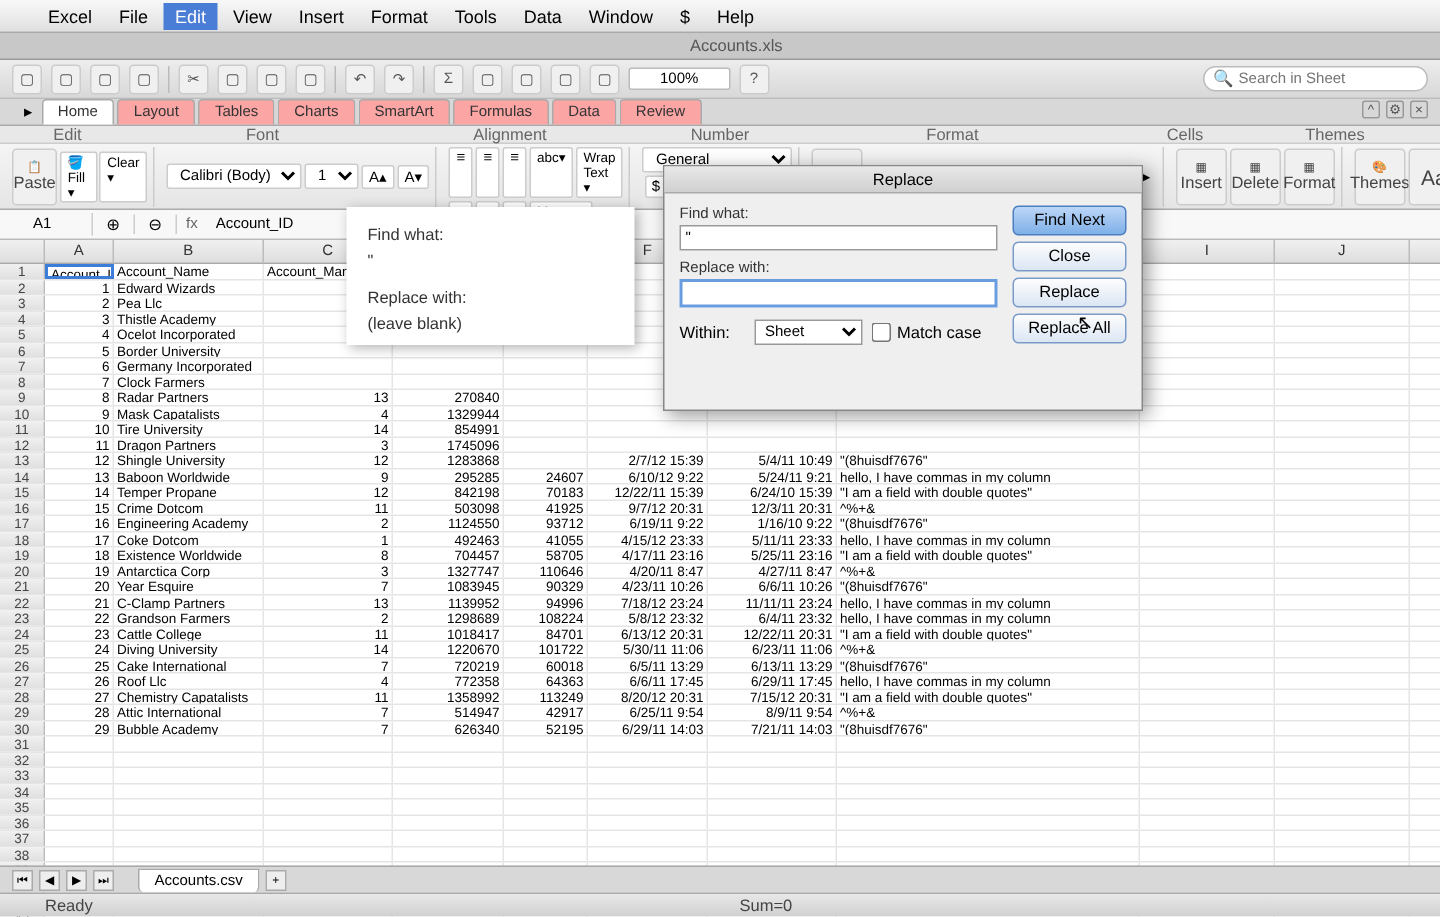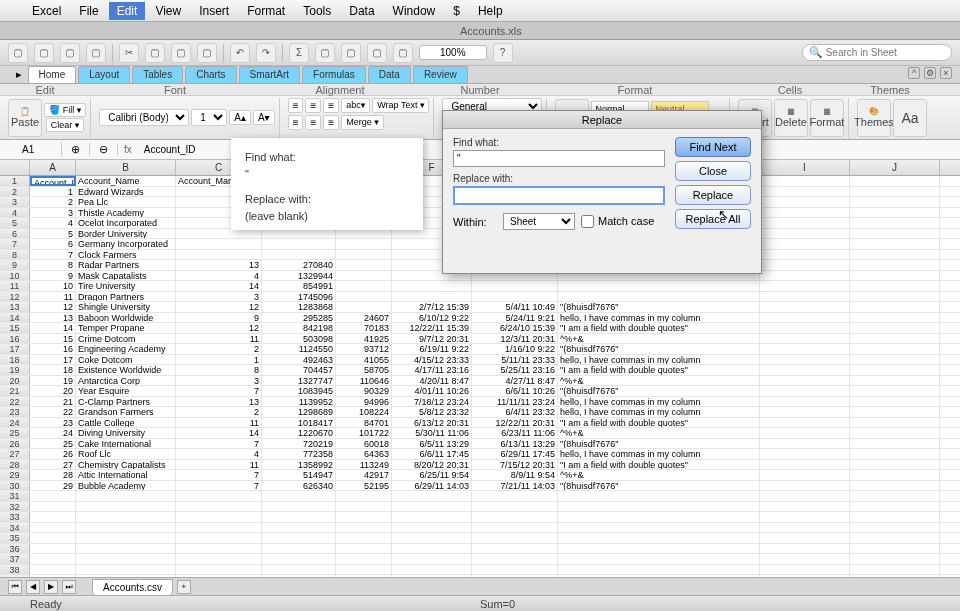--- a/index.html
+++ b/index.html
@@ -8,31 +8,31 @@
 .menubar span{padding:2px 8px;font-size:12px;}
 .menubar .active{background:#4a7dd6;color:#fff;}
 .apple{font-size:14px;}
 .dochdr{height:18px;background:#c8c8c8;border-bottom:1px solid #999;display:flex;align-items:center;padding-left:460px;font-size:10px;color:#555;}
 .toolbar1{height:26px;background:linear-gradient(#ededed,#d8d8d8);border-bottom:1px solid #bbb;display:flex;align-items:center;padding:0 8px;gap:6px;}
 .tbtn{width:20px;height:20px;background:#f0f0f0;border:1px solid #ccc;border-radius:3px;display:flex;align-items:center;justify-content:center;font-size:10px;color:#555;}
 .zoom{border:1px solid #bbb;background:#fff;padding:1px 20px;font-size:10px;border-radius:2px;}
 .searchbox{margin-left:auto;display:flex;align-items:center;background:#fff;border:1px solid #bbb;border-radius:10px;padding:1px 6px;width:150px;}
 .searchbox input{border:none;outline:none;font-size:10px;width:120px;}
 .tabs{height:18px;background:#d8d8d8;border-bottom:1px solid #aaa;display:flex;padding-left:10px;gap:0;position:relative;}
-.tab{padding:2px 10px;font-size:10px;color:#333;border:1px solid #aaa;border-bottom:none;background:#7dd3fc;border-radius:3px 3px 0 0;margin-right:2px;}
+.tab{padding:2px 10px;font-size:10px;color:#333;border:1px solid #aaa;border-bottom:none;background:#fca5a5;border-radius:3px 3px 0 0;margin-right:2px;}
 .tab.active{background:#fff;}
 .tabactions{position:absolute;right:8px;top:1px;display:flex;gap:4px;}
 .tabactions span{width:12px;height:12px;border:1px solid #999;border-radius:2px;font-size:9px;display:flex;align-items:center;justify-content:center;color:#555;}
 .grouplabels{height:12px;background:#e8e8e8;display:flex;font-size:9px;color:#666;border-bottom:1px solid #ccc;}
 .gl{text-align:center;}
 .ribbon{height:44px;background:linear-gradient(#f5f5f5,#e5e5e5);border-bottom:1px solid #aaa;display:flex;align-items:center;padding:2px 4px;gap:4px;}
 .rgroup{display:flex;align-items:center;gap:2px;border-right:1px solid #ccc;padding:0 4px;height:40px;}
 .rctl{padding:1px 4px;border:1px solid #ccc;background:#fff;font-size:10px;border-radius:2px;}
 .bigbtn{width:34px;height:38px;background:#f0f0f0;border:1px solid #ccc;border-radius:3px;display:flex;flex-direction:column;align-items:center;justify-content:center;font-size:8px;color:#444;}
-.rlbl{display:flex;flex-direction:column;gap:1px;align-items:center;}
+.rlbl{display:flex;flex-direction:row;gap:1px;}
 .stylebox{width:58px;height:16px;border:1px solid #ccc;font-size:9px;display:flex;align-items:center;padding-left:3px;}
 .normal{background:#fff;}
 .bad{background:#ffc7ce;color:#9c0006;}
 .namebox{height:20px;background:#f8f8f8;border-bottom:1px solid #bbb;display:flex;align-items:center;}
 .namecell{width:62px;border-right:1px solid #ccc;padding:2px 22px;font-size:10px;}
 .fxlabel{padding:2px 6px;font-size:10px;color:#666;}
 .fxval{padding:2px 6px;font-size:10px;}
 .colheaders{height:16px;background:linear-gradient(#f0f0f0,#dedede);border-bottom:1px solid #aaa;display:flex;}
 .rowhead{width:30px;border-right:1px solid #bbb;}
 .ch{border-right:1px solid #bbb;text-align:center;font-size:10px;color:#333;line-height:16px;}
@@ -49,26 +49,26 @@
 .dbody{padding:8px 10px;display:flex;gap:10px;}
 .dleft{flex:1;}
 .dright{width:76px;display:flex;flex-direction:column;gap:4px;}
 .dbtn{border:1px solid #7a9bc9;background:linear-gradient(#fdfdfd,#dbe6f4);border-radius:4px;padding:3px 0;text-align:center;font-size:11px;cursor:pointer;}
 .dbtn.primary{background:linear-gradient(#bcd6f7,#7fb0e8);border-color:#4d7ec0;}
 .dlbl{font-size:10px;color:#333;margin-bottom:2px;}
 .dinput{width:100%;border:1px solid #999;background:#fff;padding:2px 3px;font-size:10px;margin-bottom:6px;}
 .dinput.focus{border:2px solid #6a9de0;}
 .drow{display:flex;align-items:center;gap:6px;margin-top:2px;}
 .dsel{border:1px solid #999;background:#fff;font-size:10px;padding:1px 2px;width:72px;}
-.dchk{display:flex;align-items:flex-start;gap:4px;font-size:10px;}
+.dchk{display:flex;align-items:center;gap:4px;font-size:10px;}
 .sheettabs{position:absolute;bottom:16px;left:0;right:0;height:18px;background:#d8d8d8;border-top:1px solid #aaa;display:flex;align-items:center;padding-left:8px;gap:4px;}
 .navbtn{width:14px;height:14px;border:1px solid #aaa;background:#eee;font-size:8px;display:flex;align-items:center;justify-content:center;}
 .stab{padding:2px 10px;background:#fff;border:1px solid #aaa;border-bottom:none;border-radius:0 0 4px 4px;font-size:10px;}
 .statusbar{position:absolute;bottom:0;left:0;right:0;height:16px;background:linear-gradient(#e8e8e8,#d0d0d0);border-top:1px solid #aaa;display:flex;align-items:center;font-size:10px;color:#444;padding:0 30px;}
-.sumlbl{position:absolute;left:480px;}
+.sumlbl{position:absolute;left:493px;}
 .cursor{position:absolute;left:718px;top:207px;font-size:13px;z-index:20;pointer-events:none;}
 .cA{width:46px}.cB{width:100px}.cC{width:86px}.cD{width:74px}.cE{width:56px}.cF{width:80px}.cG{width:86px}.cH{width:202px}.cI{width:90px}.cJ{width:90px}
 </style>
 </head>
 <body>
 
 <div class="menubar">
   <span class="apple"></span>
   <span>Excel</span>
   <span>File</span>
@@ -488,21 +488,21 @@
       <div class="cell cI"></div>
       <div class="cell cJ"></div>
     </div>
     <div class="row">
       <div class="rh">21</div>
       <div class="cell cA r">20</div>
       <div class="cell cB">Year Esquire</div>
       <div class="cell cC r">7</div>
       <div class="cell cD r">1083945</div>
       <div class="cell cE r">90329</div>
-      <div class="cell cF r">4/01/11 10:26</div>
+      <div class="cell cF r">4/23/11 10:26</div>
       <div class="cell cG r">6/6/11 10:26</div>
       <div class="cell cH">"(8huisdf7676"</div>
       <div class="cell cI"></div>
       <div class="cell cJ"></div>
     </div>
     <div class="row">
       <div class="rh">22</div>
       <div class="cell cA r">21</div>
       <div class="cell cB">C-Clamp Partners</div>
       <div class="cell cC r">13</div>

